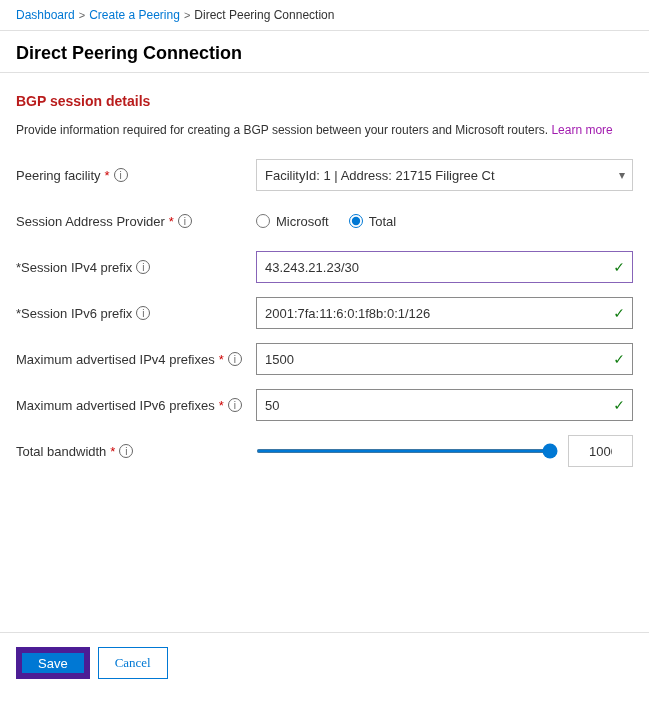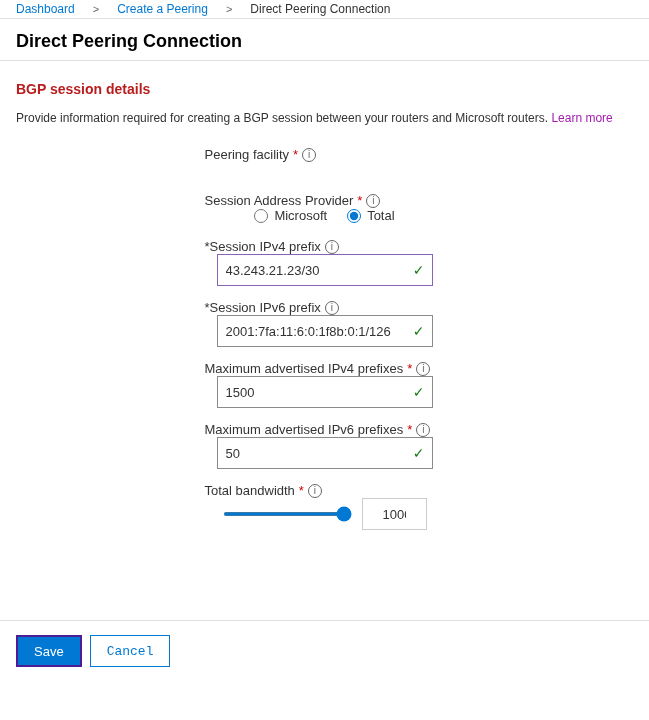--- a/index.html
+++ b/index.html
@@ -7,27 +7,27 @@
       font-family: 'Segoe UI', Arial, sans-serif;
       font-size: 13px;
       color: #333;
       background: #fff;
       width: 649px;
       min-height: 720px;
     }
 
     
     .breadcrumb {
-      padding: 2px 16px;
+      padding: 8px 16px;
       font-size: 12px;
       color: #666;
       border-bottom: 1px solid #e0e0e0;
       display: flex;
       align-items: center;
-      gap: 18px;
+      gap: 4px;
     }
     .breadcrumb a {
       color: #0078d4;
       text-decoration: none;
     }
     .breadcrumb .sep { color: #666; font-size: 11px; }
     .breadcrumb .current { color: #333; }
 
     
     .page-title {
@@ -61,21 +61,20 @@
       color: #a21caf;
       text-decoration: none;
     }
 
     
     .form-row {
       display: flex;
       align-items: center;
       margin-bottom: 14px;
       min-height: 32px;
-      flex-direction: column;
     }
 
     .form-label {
       width: 240px;
       font-size: 13px;
       color: #333;
       display: flex;
       align-items: center;
       gap: 4px;
       flex-shrink: 0;
@@ -227,35 +226,35 @@
       align-items: center;
       gap: 8px;
       background: #fff;
     }
 
     .btn-save {
       height: 32px;
       padding: 0 16px;
       background: #0078d4;
       color: #fff;
-      border: 2px solid #4c1d95;
+      border: 6px solid #4c1d95;
       font-size: 13px;
       cursor: pointer;
       font-family: inherit;
     }
 
     .btn-cancel {
       height: 32px;
       padding: 0 16px;
       background: #fff;
       color: #0078d4;
       border: 1px solid #0078d4;
       font-size: 13px;
       cursor: pointer;
-      font-family: Liberation Mono, monospace;
+      font-family: Liberation Serif, serif;
     }
 
     .content-area {
       position: relative;
       min-height: 620px;
     }
   </style>
 </head>
 <body>
 
@@ -276,20 +275,27 @@
     <div class="section-desc">
       <span>Provide information required for creating a BGP session between your routers and Microsoft routers.</span>
       <a>Learn more</a>
     </div>
 
     <div class="form-row">
       <div class="form-label">
         <span>Peering facility</span>
         <span class="required"> *</span>
         <span class="info-icon">i</span>
+      </div>
+      <div class="form-control">
+        <div class="dropdown-wrapper">
+          <select class="dropdown-select">
+            <option value="FacilityId: 1 | Address: 21715 Filigree Ct">FacilityId: 1 | Address: 21715 Filigree Ct</option>
+          </select>
+        </div>
       </div>
     </div>
 
     <div class="form-row">
       <div class="form-label">
         <span>Session Address Provider</span>
         <span class="required"> *</span>
         <span class="info-icon">i</span>
       </div>
       <div class="form-control">

